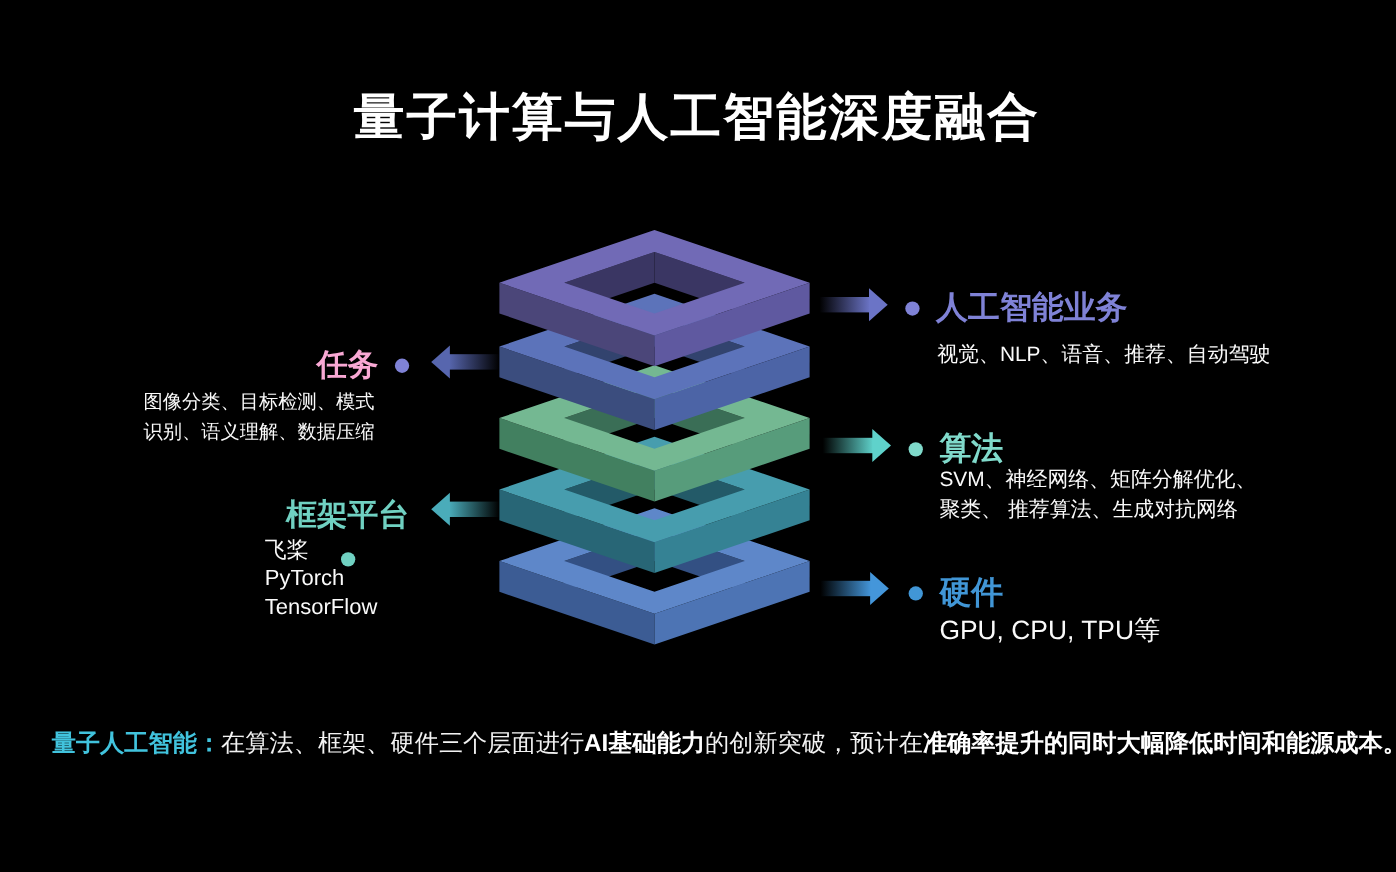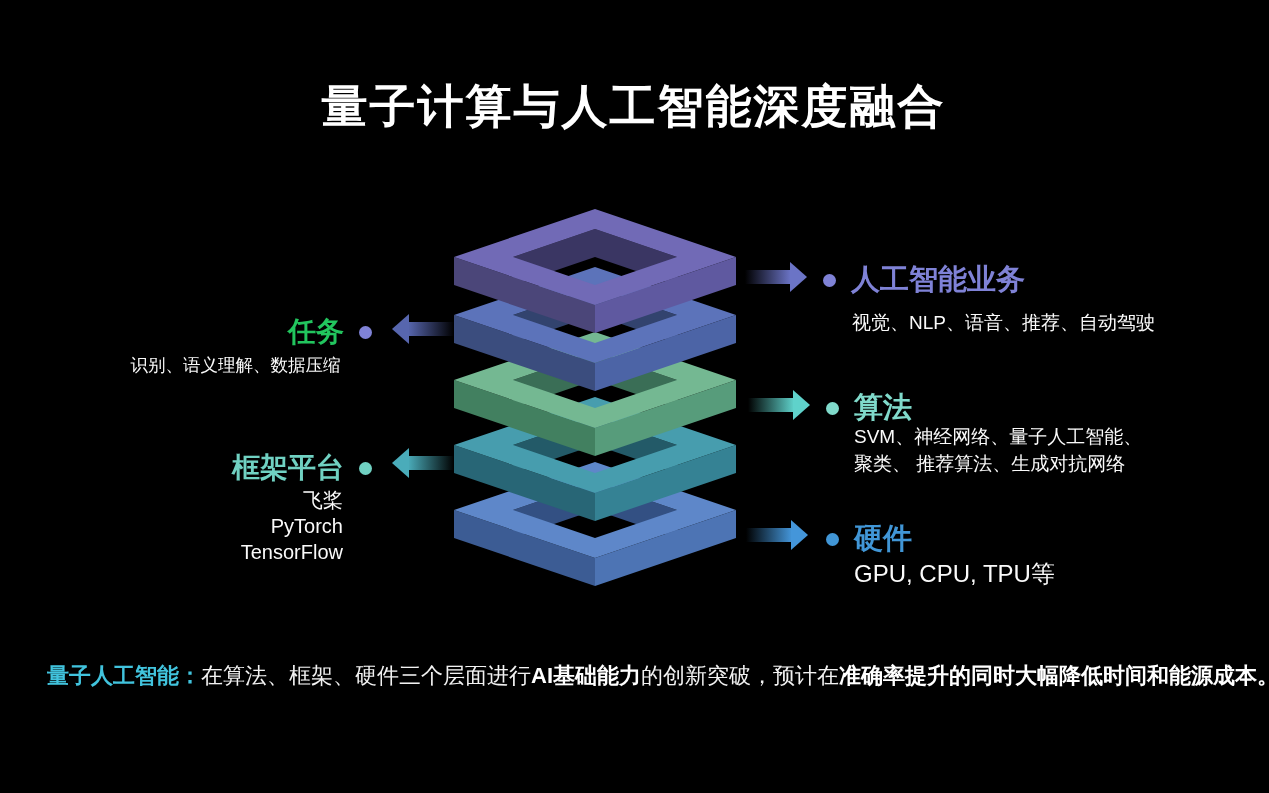--- a/index.html
+++ b/index.html
@@ -33,28 +33,28 @@
   .label-row{position:absolute;display:flex;align-items:center;gap:15px;font-family:Liberation Serif, serif;}
   .bullet{width:13px;height:13px;border-radius:50%;flex:0 0 auto;}
   .label-title{font-weight:800;white-space:nowrap;}
   .left-title{font-size:28px;}
   .right-title{font-size:29px;}
 
   
   .desc{position:absolute;color:#fafafa;}
   .desc span{display:block;white-space:nowrap;}
   .task-desc{left:128px;top:352px;width:215px;text-align:center;font-size:17.5px;line-height:27px;}
-  .framework-desc{right:926px;top:487px;text-align:right;font-size:20px;line-height:26px;}
+  .framework-desc{right:926px;top:487px;text-align:left;font-size:20px;line-height:26px;}
   .ai-biz-desc{left:852px;top:309px;font-size:19px;line-height:27px;}
   .algo-desc{left:854px;top:423px;font-size:19px;line-height:27px;}
   .hw-desc{left:854px;top:560px;font-size:24px;line-height:27px;}
 
   
   .task-row{top:313px;right:897px;}
-  .framework-row{top:449px;right:897px;}
+  .framework-row{top:449px;right:897px;flex-direction:column;}
   .ai-biz-row{top:260px;left:823px;}
   .algo-row{top:388px;left:826px;}
   .hw-row{top:519px;left:826px;}
   .arrow-task{left:392px;top:314px;}
   .arrow-framework{left:392px;top:448px;}
   .arrow-ai-biz{left:745px;top:262px;}
   .arrow-algo{left:748px;top:390px;}
   .arrow-hw{left:746px;top:520px;}
 
   
@@ -102,28 +102,29 @@
     <g>
       <path d="M63 62 L 145 34 L 145 62 L 63 90 Z" fill="#3a3663"></path>
       <path d="M145 34 L 227 62 L 227 90 L 145 62 Z" fill="#3a3663"></path>
       <path d="M4 62 L 145 110 L 145 138 L 4 90 Z" fill="#4b4679"></path>
       <path d="M145 110 L 286 62 L 286 90 L 145 138 Z" fill="#5f59a0"></path>
       <path d="M145 14 L286 62 L145 110 L4 62 Z M145 34 L227 62 L145 90 L63 62 Z" fill="#716ab6" fill-rule="evenodd"></path>
     </g>
   </svg>
 
 <div class="label-row task-row">
-  <span class="label-title left-title" style="color: #22c55e;">任务</span>
+  <span class="label-title left-title" style="color: #f9a8d4;">任务</span>
   <span class="bullet" style="background: rgb(127, 130, 214);"></span>
 </div>
 <div class="arrow arrow-left arrow-task" style="--c: #5766ae;">
   <span class="head"></span>
   <span class="shaft"></span>
 </div>
 <div class="desc task-desc">
+  <span>图像分类、目标检测、模式</span>
   <span>识别、语义理解、数据压缩</span>
 </div>
 
 <div class="label-row framework-row">
   <span class="label-title left-title" style="color: rgb(112, 209, 194);">框架平台</span>
   <span class="bullet" style="background: rgb(112, 209, 194);"></span>
 </div>
 <div class="arrow arrow-left arrow-framework" style="--c: #4aacba;">
   <span class="head"></span>
   <span class="shaft"></span>
@@ -148,21 +149,21 @@
 
 <div class="arrow arrow-right arrow-algo" style="--c: #5fd2cb;">
   <span class="shaft"></span>
   <span class="head"></span>
 </div>
 <div class="label-row algo-row">
   <span class="bullet" style="background: rgb(128, 218, 203);"></span>
   <span class="label-title right-title" style="color: rgb(128, 218, 203);">算法</span>
 </div>
 <div class="desc algo-desc">
-  <span>SVM、神经网络、量子人工智能、</span>
+  <span>SVM、神经网络、矩阵分解优化、</span>
   <span>聚类、 推荐算法、生成对抗网络</span>
 </div>
 
 <div class="arrow arrow-right arrow-hw" style="--c: #4496da;">
   <span class="shaft"></span>
   <span class="head"></span>
 </div>
 <div class="label-row hw-row">
   <span class="bullet" style="background: rgb(65, 150, 214);"></span>
   <span class="label-title right-title" style="color: rgb(65, 150, 214);">硬件</span>

